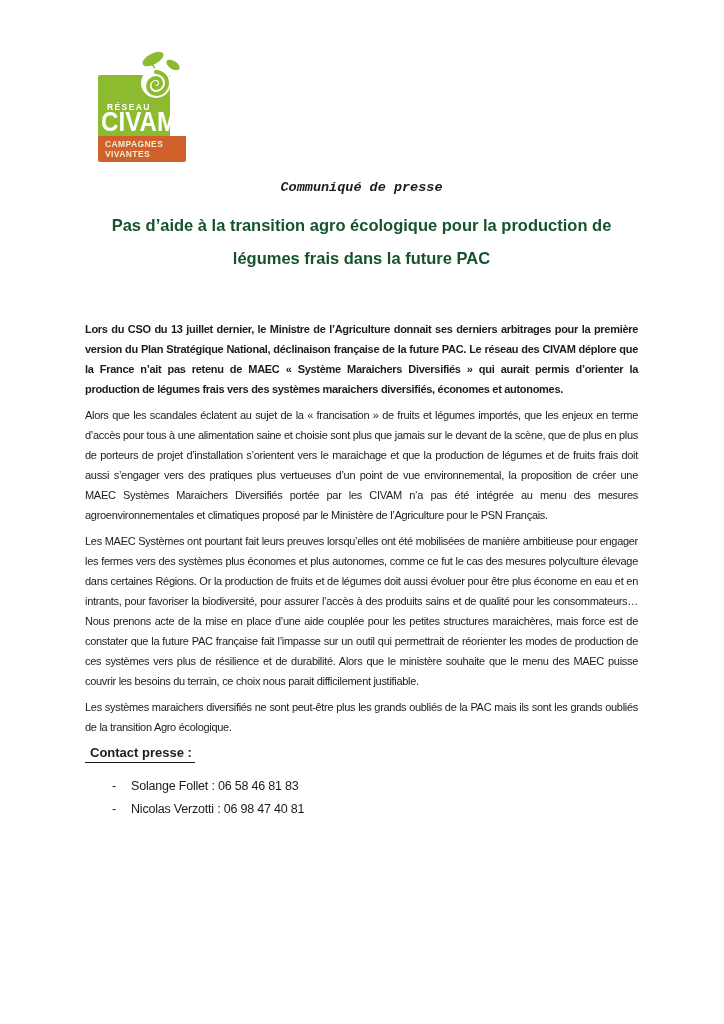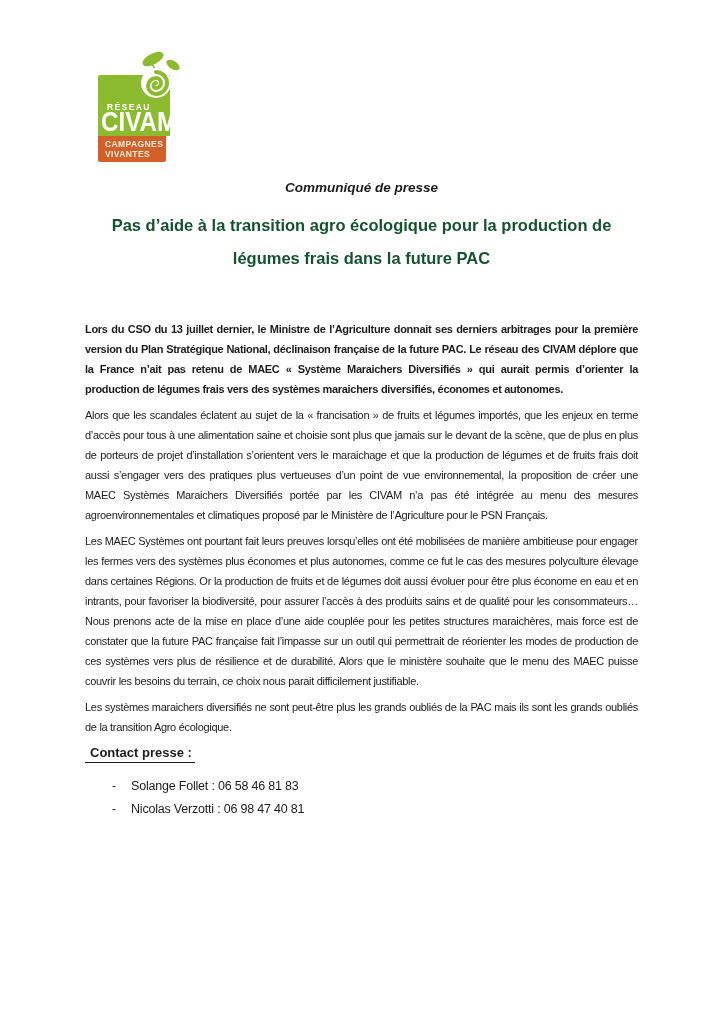--- a/index.html
+++ b/index.html
@@ -14,21 +14,21 @@
     overflow:hidden;
   }
 
   
   .logo { position:absolute; left:96px; top:50px; width:110px; height:114px; }
   .logo-green {
     position:absolute; left:2px; top:25px; width:72px; height:61px;
     background:#8dbb2f; border-radius:2px 2px 0 0;
   }
   .logo-orange {
-    position:absolute; left:2px; top:86px; width:68px; height:26px;
+    position:absolute; left:2px; top:86px; width:88px; height:26px;
     background:#d2602a; border-radius:0 0 2px 2px;
     padding:3px 0 0 7px;
   }
   .logo-orange div {
     font-size:8.5px; font-weight:bold; letter-spacing:.4px;
     color:#e9edd6; line-height:10px;
   }
   .logo-art { position:absolute; left:0; top:0; width:110px; height:62px; overflow:visible; }
   .logo-reseau {
     position:absolute; left:11px; top:52px;
@@ -38,21 +38,21 @@
     position:absolute; left:5px; top:56px;
     font-size:26px; font-weight:bold; color:#ffffff;
     transform:scaleX(.93) scaleY(1.05); transform-origin:left top;
     letter-spacing:0;
   }
 
   
   .content { position:absolute; left:85px; top:180px; width:553px; }
   .kicker {
     text-align:center; font-weight:bold; font-style:italic;
-    font-size:13.5px; line-height:15px;
+    font-size:13.5px; line-height:15px;font-family:Liberation Mono, monospace;
   }
   .title {
     margin-top:14px; text-align:center; font-weight:bold;
     font-size:16.5px; line-height:33px; color:#14532d;
   }
   .title div { white-space:nowrap; }
 
   .body-text { margin-top:44px; }
   .para {
     font-size:11px; line-height:20px; letter-spacing:-0.3px;

